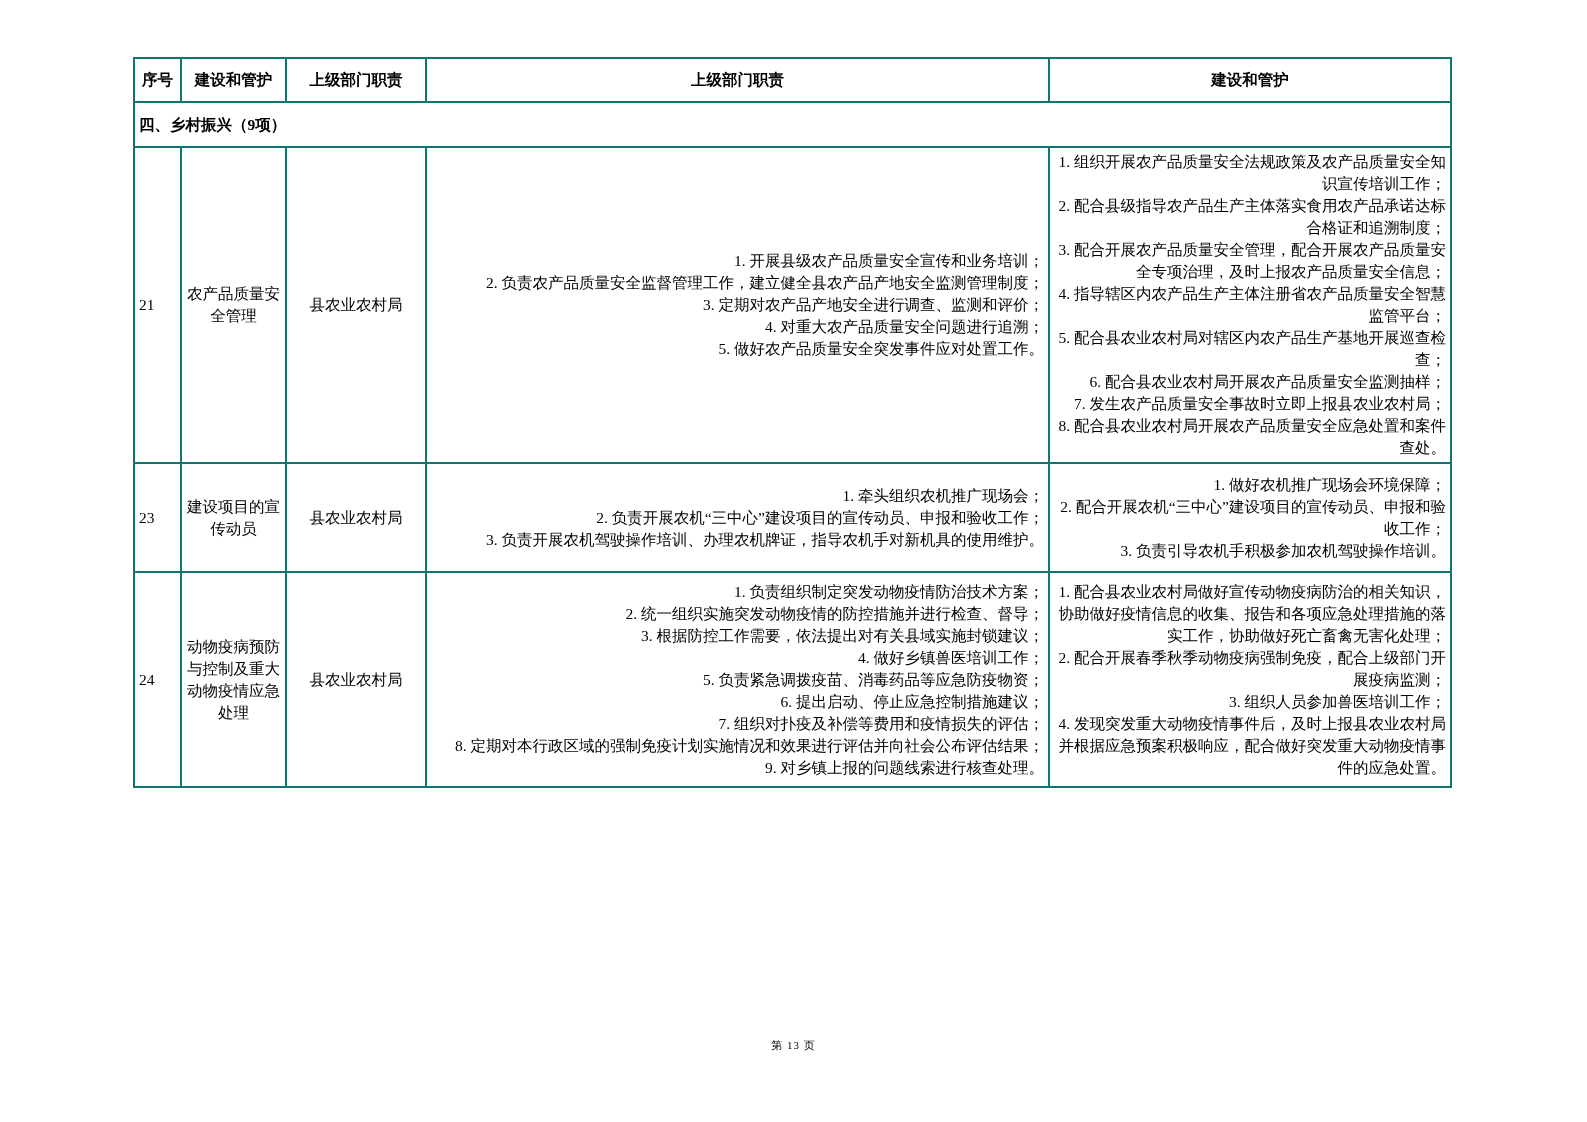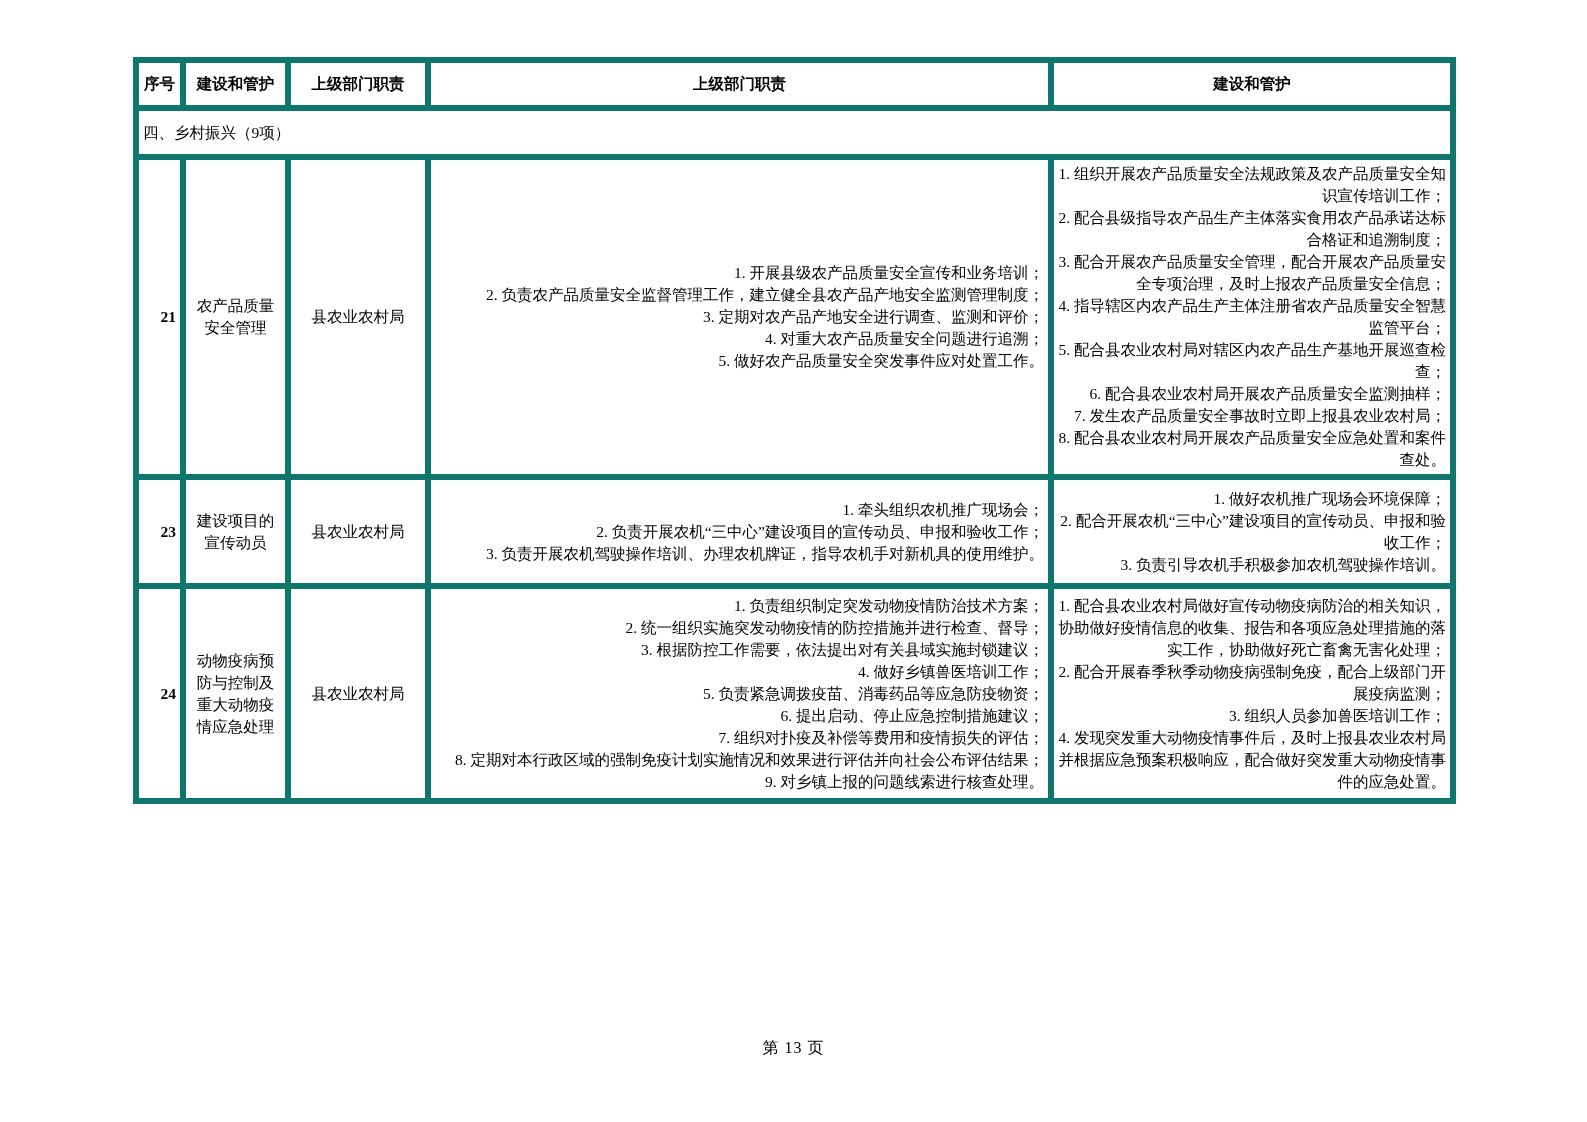--- a/index.html
+++ b/index.html
@@ -18,64 +18,63 @@
   }
   table.duty-table {
     position: absolute;
     left: 133px;
     top: 57px;
     width: 1317px;
     border-collapse: collapse;
     table-layout: fixed;
   }
   table.duty-table td {
-    border: 6px solid #0f766e;
+    border: 2px solid #0f766e;
     vertical-align: middle;
     font-size: 15.5px;
     line-height: 22px;
     padding: 3px 4px;
     overflow: hidden;
   }
   td.hdr {
     font-weight: bold;
     font-size: 17px;
     text-align: center;
     height: 36px;
     line-height: 20px;
   }
   td.section-cell {
-    font-weight: normal;
+    font-weight: bold;
     font-size: 17px;
     text-align: left;
     height: 37px;
     padding-left: 5px;
     margin-left: 6px;
   }
   td.c-seq {
-    text-align: right;
+    text-align: left;
     font-size: 16px;
-    font-weight: bold;
   }
   td.c-name, td.c-dept {
     text-align: center;
     line-height: 24px;
     padding: 3px 3px;
   }
   td.c-duties {
     text-align: right;
     white-space: pre-line;
     padding: 3px 5px;
   }
   .footer {
     position: absolute;
     left: 0;
     top: 1038px;
     width: 100%;
     text-align: center;
-    font-size: 16px;
+    font-size: 11px;
     letter-spacing: 1px;
   }
 </style>
 </head>
 <body>
 
 <div class="page">
 
   <table class="duty-table">
     <colgroup>

